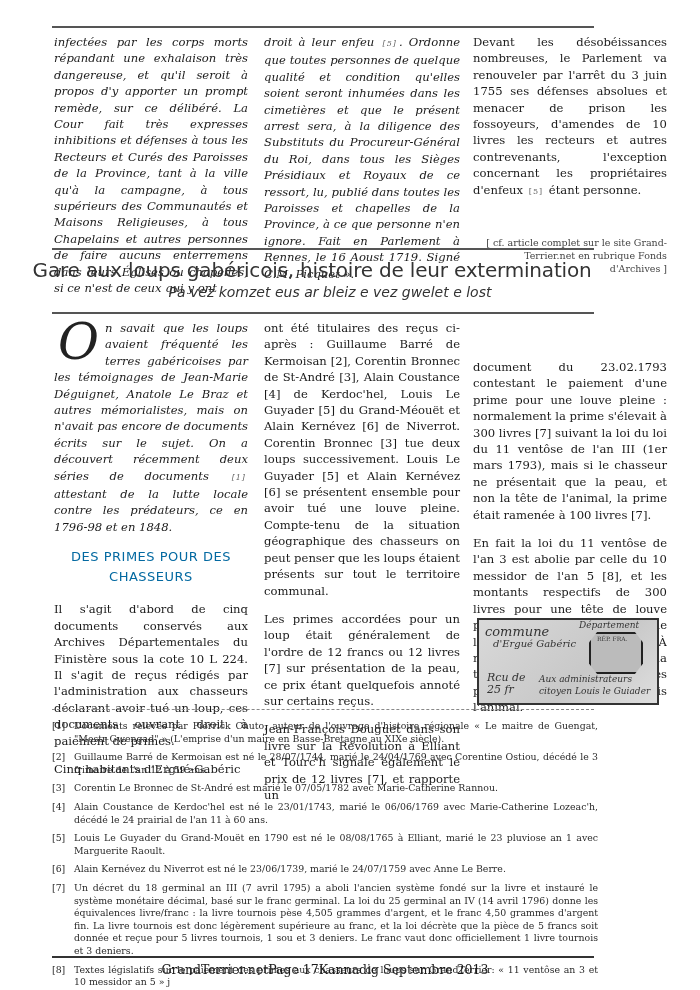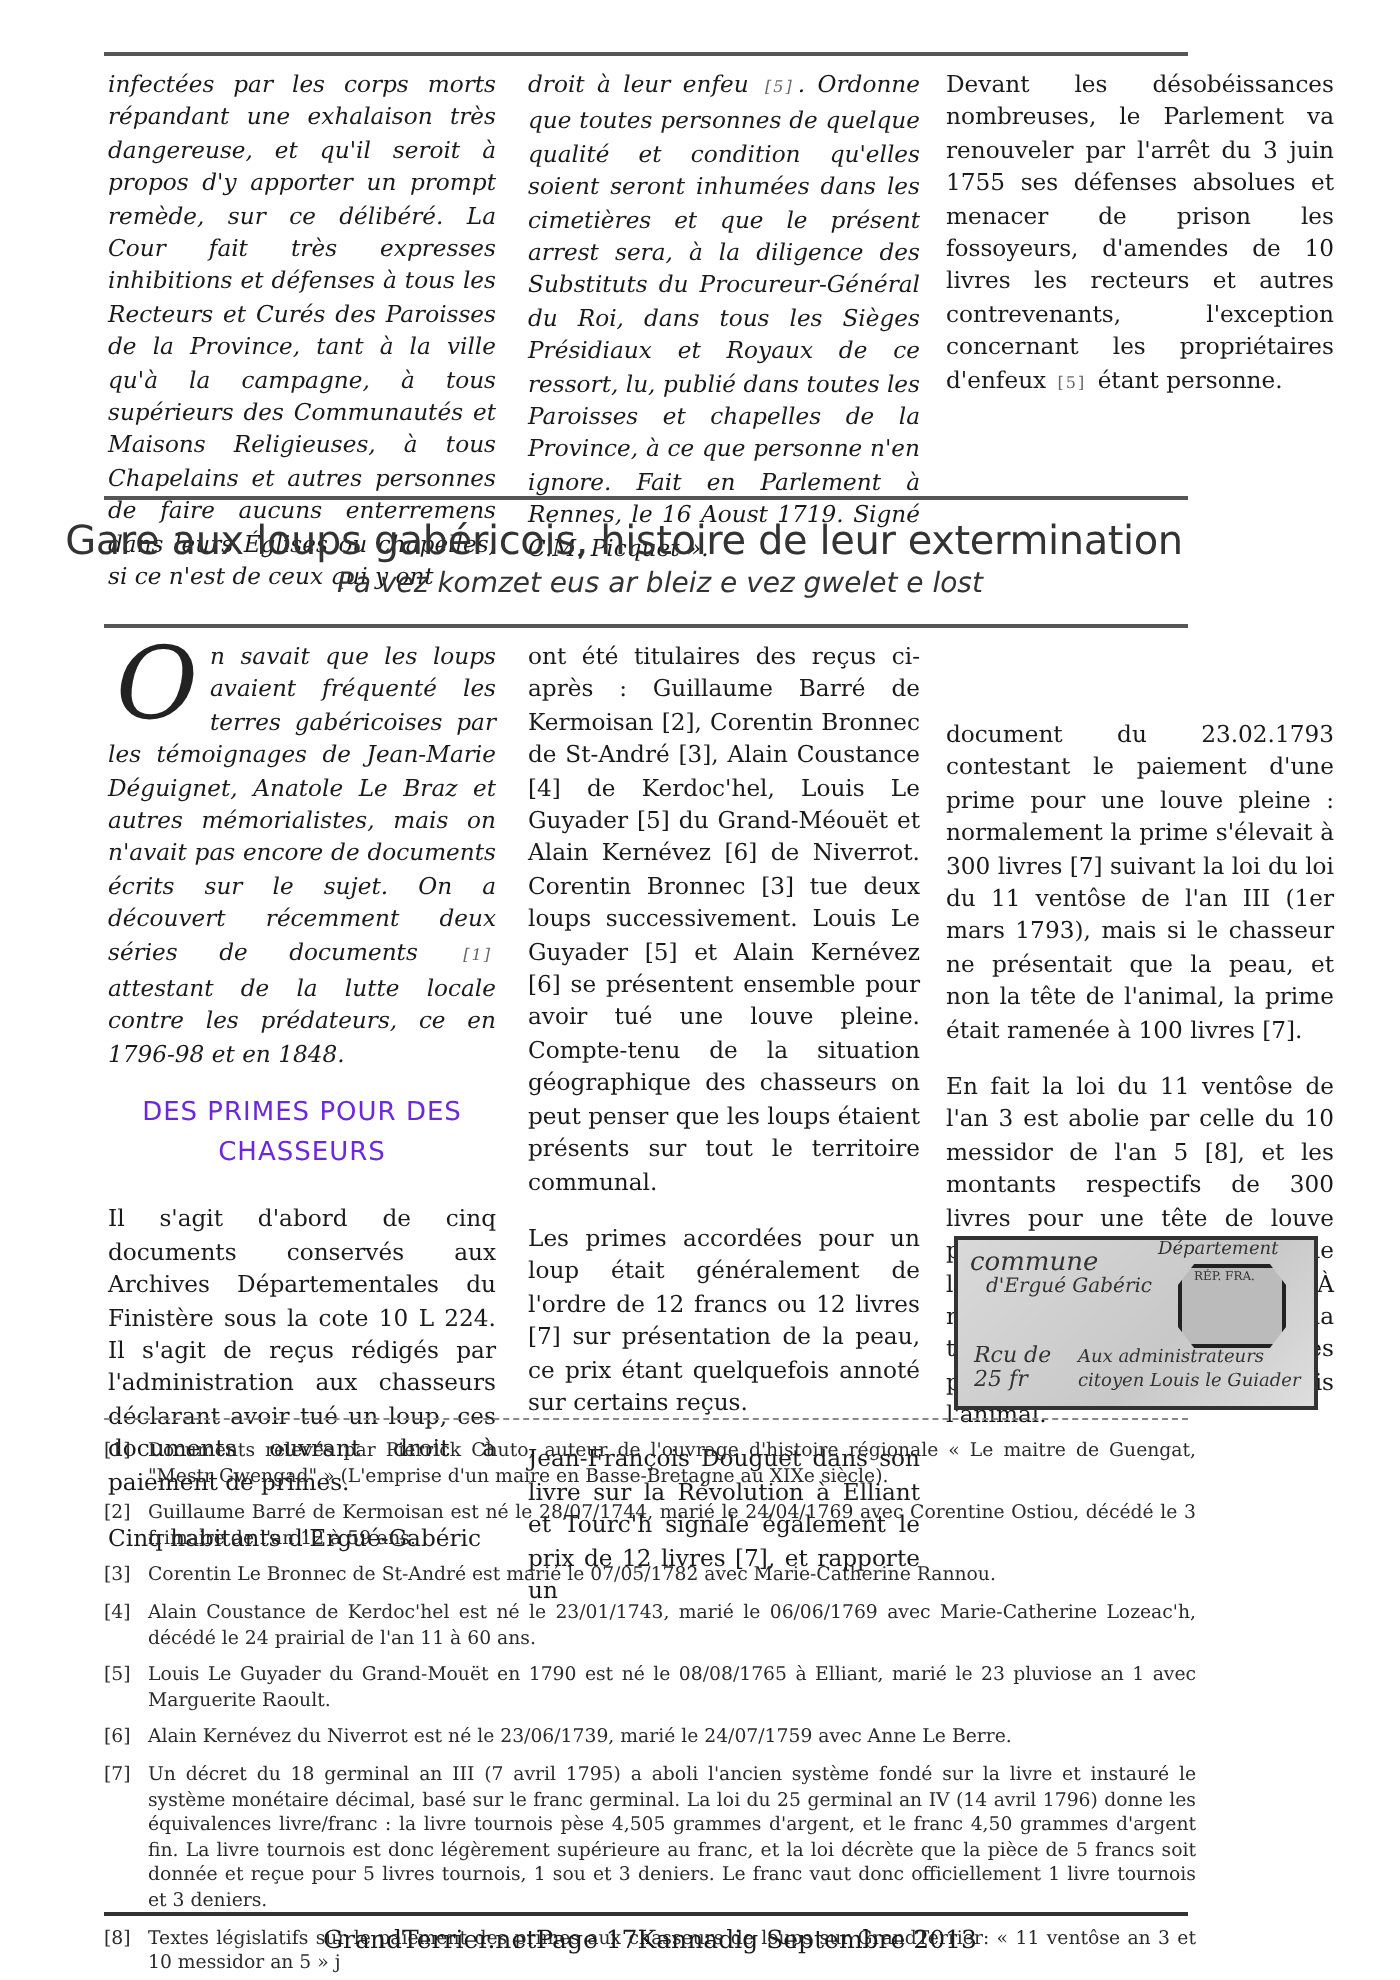--- a/index.html
+++ b/index.html
@@ -10,21 +10,21 @@
   .col p { margin:0 0 12px 0; }
   .ital { font-style:italic; }
   .ref { font-size:8px; color:#666; letter-spacing:1px; margin:0 2px; }
   .title { position:absolute; left:0; width:624px; top:258px; text-align:center;
            font-family:"DejaVu Sans", sans-serif; font-size:20px; color:#333; letter-spacing:-0.2px;}
   .subtitle { position:absolute; left:0; width:660px; top:284px; text-align:center;
            font-family:"DejaVu Sans", sans-serif; font-style:italic; font-size:14px; color:#333; }
   .dropcap { float:left; font-family:"DejaVu Serif", serif; font-style:italic; font-size:50px;
              line-height:40px; margin:2px 6px 0 4px; color:#222; }
   .section-head { text-align:center; font-family:"DejaVu Sans", sans-serif; font-size:13px;
-                  line-height:20px; letter-spacing:0.5px; margin:12px 0 14px 0; color:#6d28d9; }
+                  line-height:20px; letter-spacing:0.5px; margin:12px 0 14px 0; color:#0369a1; }
   .credit { text-align:right; font-size:9.5px; line-height:13px; color:#444; margin-top:36px; }
   .photo { position:absolute; left:477px; top:618px; width:178px; height:83px;
            border:2px solid #333; background:linear-gradient(135deg,#d9d9d9,#c8c8c8 60%,#dedede);
            overflow:hidden; }
   .photo .stamp { position:absolute; left:110px; top:12px; width:50px; height:38px;
                   border:2px solid #222; clip-path:polygon(15% 0,85% 0,100% 25%,100% 75%,85% 100%,15% 100%,0 75%,0 25%);
                   background:#bbb; }
   .photo .scr { position:absolute; font-family:"DejaVu Serif", serif; font-style:italic; color:#333; font-size:10px; }
   .dash { position:absolute; left:52px; width:542px; top:709px; height:0;
           border-top:1px dashed #888; }
@@ -45,20 +45,21 @@
 </div>
 
 <div class="col ital" style="left:264px; top:34px; width:196px;">
   <span>droit à leur enfeu</span>
   <span class="ref">[5]</span><span>. Ordonne que toutes personnes de quelque qualité et condition qu'elles soient seront inhumées dans les cimetières et que le présent arrest sera, à la diligence des Substituts du Procureur-Général du Roi, dans tous les Sièges Présidiaux et Royaux de ce ressort, lu, publié dans toutes les Paroisses et chapelles de la Province, à ce que personne n'en ignore. Fait en Parlement à Rennes, le 16 Aoust 1719. Signé C.M. Picquet ».</span>
 </div>
 
 <div class="col" style="left:473px; top:34px; width:194px;">
   <span>Devant les désobéissances nombreuses, le Parlement va renouveler par l'arrêt du 3 juin 1755 ses défenses absolues et menacer de prison les fossoyeurs, d'amendes de 10 livres les recteurs et autres contrevenants, l'exception concernant les propriétaires d'enfeux</span>
   <span class="ref">[5]</span><span> étant personne.</span>
+  <div class="credit">[ cf. article complet sur le site Grand-Terrier.net en rubrique Fonds d'Archives ]</div>
 </div>
 
 <div class="rule" style="top:248px;"></div>
 
 <div class="title">Gare aux loups gabéricois, histoire de leur extermination</div>
 <div class="subtitle">Pa vez komzet eus ar bleiz e vez gwelet e lost</div>
 
 <div class="rule" style="top:312px;"></div>
 
 <div class="col" style="left:54px; top:320px; width:194px;">

